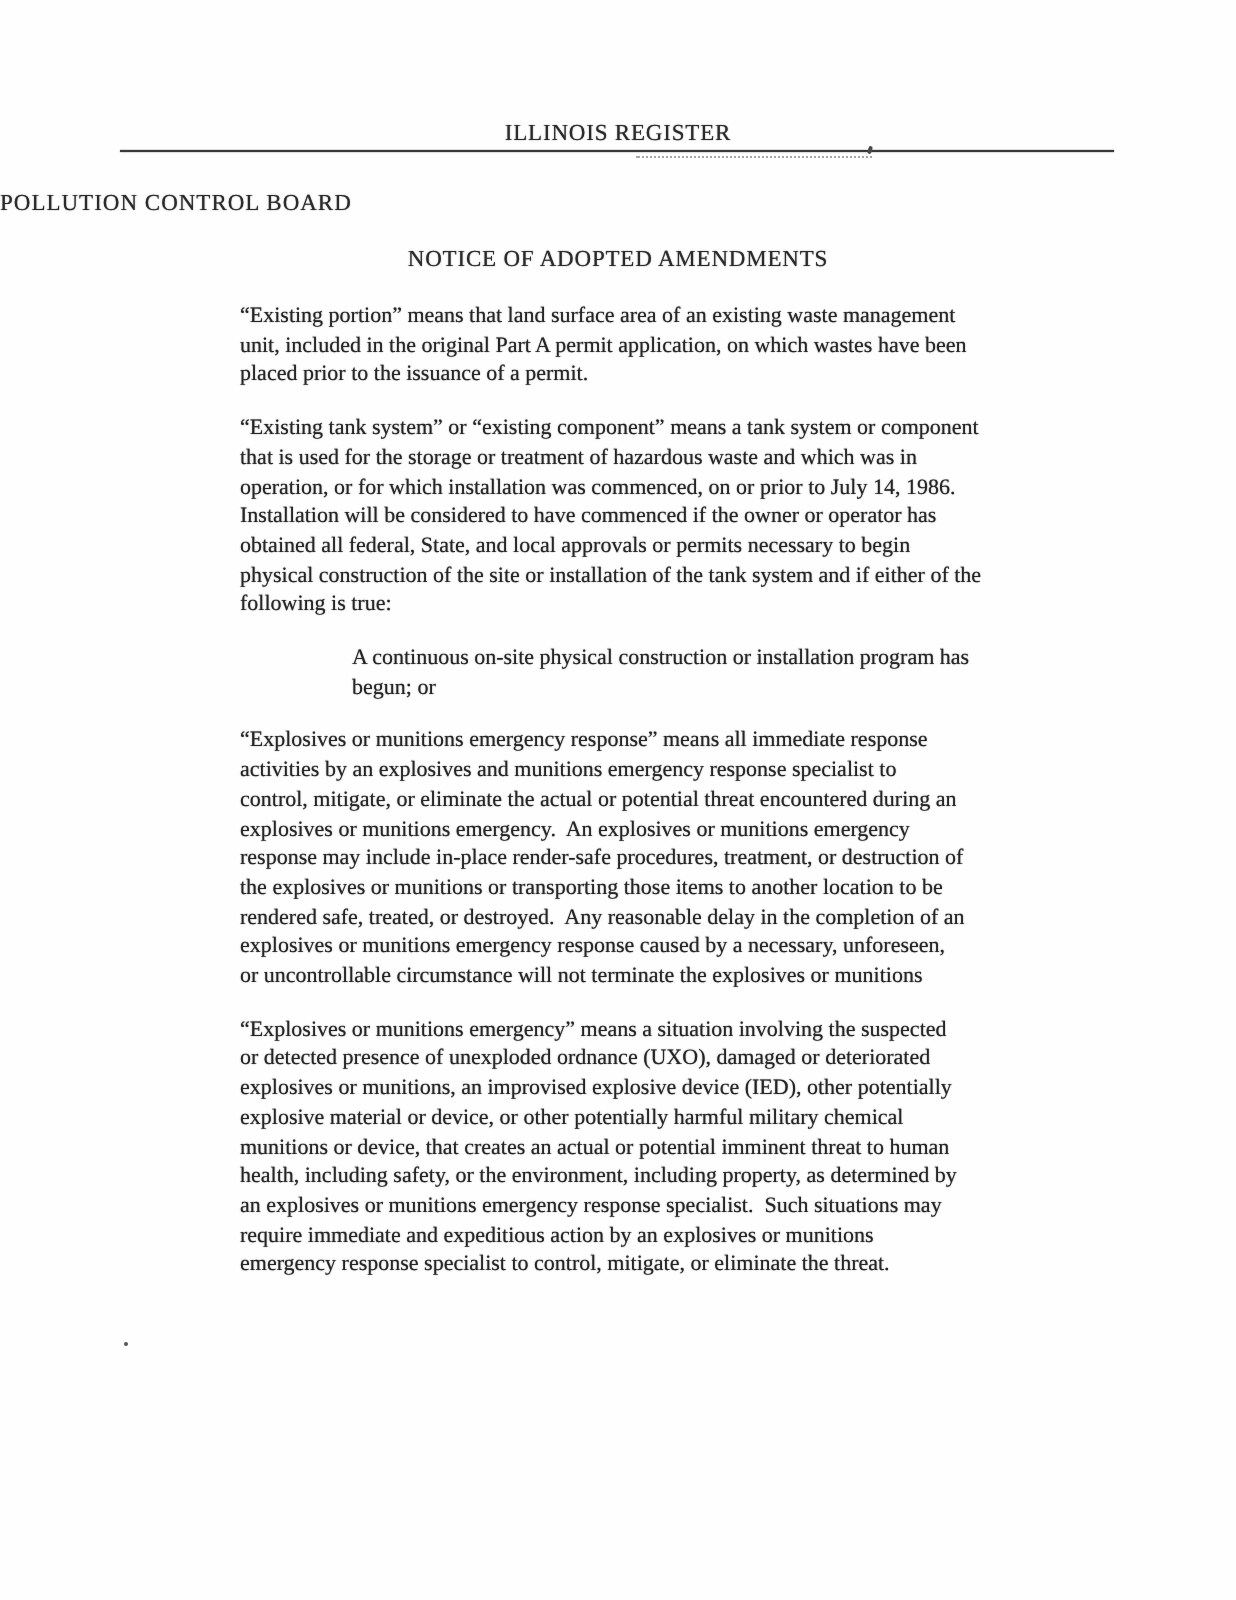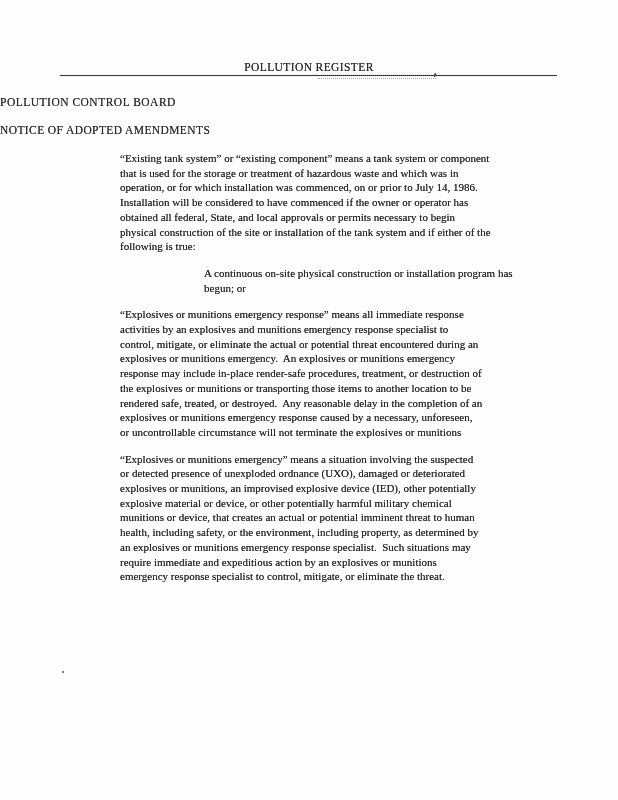--- a/index.html
+++ b/index.html
@@ -65,68 +65,72 @@
     text-align: left;
     font-size: 11.5px;
     letter-spacing: 0.5px;
     color: #2b2b2b;
   }
   .notice-heading {
     position: absolute;
     top: 124px;
     left: 0;
     width: 618px;
+    text-align: center;
     font-size: 11.5px;
     letter-spacing: 0.4px;
     color: #2b2b2b;
   }
   .doc-body {
     position: absolute;
     top: 151px;
     left: 120px;
     width: 460px;
   }
   .doc-body p {
     margin: 0 0 12px 0;
     font-size: 11px;
     line-height: 14.7px;
     white-space: pre;
     color: #262626;
   }
   .doc-body p.indent {
-    margin-left: 84px;
+    margin-left: 56px;
   }
   .margin-dot {
     position: absolute;
     top: 671px;
     left: 62px;
     width: 2px;
     height: 2px;
     background: #555;
     border-radius: 50%;
   }
 </style>
 </head>
 <body>
 
 <div class="page">
 
-  <div class="masthead">POLLUTION REGISTER</div>
+  <div class="masthead">ILLINOIS REGISTER</div>
 
   <div class="masthead-rule"></div>
 
   <div class="faded-stamp"></div>
 
   <div class="stamp-speck"></div>
 
   <div class="org-heading">POLLUTION CONTROL BOARD</div>
 
   <div class="notice-heading">NOTICE OF ADOPTED AMENDMENTS</div>
 
   <div class="doc-body">
+    <p>“Existing portion” means that land surface area of an existing waste management
+unit, included in the original Part A permit application, on which wastes have been
+placed prior to the issuance of a permit.</p>
     <p>“Existing tank system” or “existing component” means a tank system or component
 that is used for the storage or treatment of hazardous waste and which was in
 operation, or for which installation was commenced, on or prior to July 14, 1986.
 Installation will be considered to have commenced if the owner or operator has
 obtained all federal, State, and local approvals or permits necessary to begin
 physical construction of the site or installation of the tank system and if either of the
 following is true:</p>
     <p class="indent">A continuous on-site physical construction or installation program has
 begun; or</p>
     <p>“Explosives or munitions emergency response” means all immediate response

